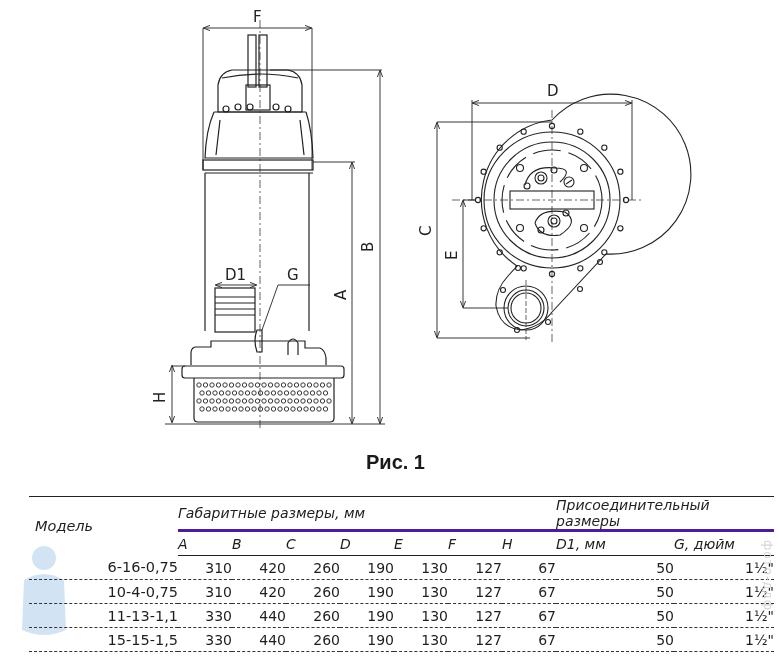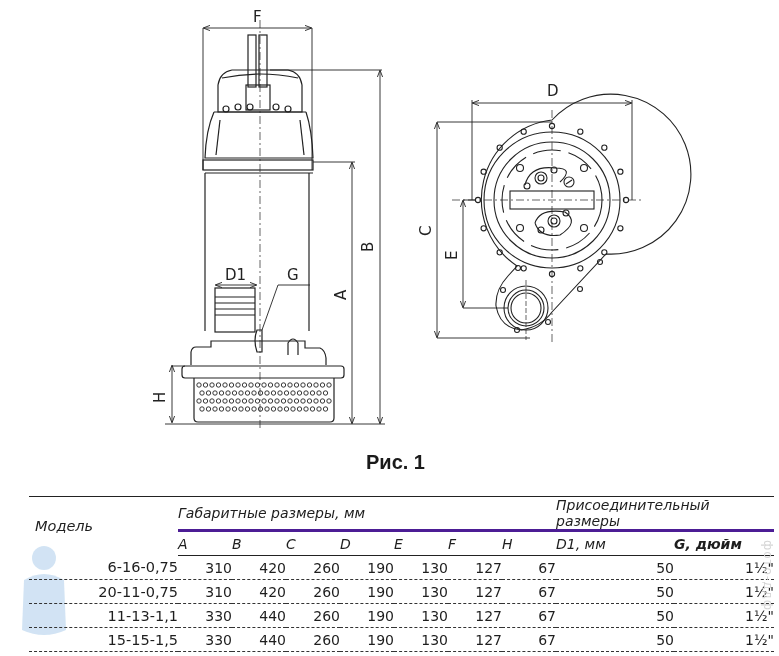--- a/index.html
+++ b/index.html
@@ -10,21 +10,21 @@
   #specs { position:absolute; left:5px; top:496px; width:745px; border-collapse:collapse; font-family:"DejaVu Sans", sans-serif; font-size:14px; color:#1e1e1e;margin-left:24px; }
   #specs th { font-weight:normal; font-style:italic; text-align:left; padding:0 0 0 0; height:23px; }
   #specs td { padding:0; height:23px; text-align:right; }
   #specs tr.top-rule th { border-top:1.5px solid #222; }
   #specs th.group { border-bottom:3px solid #4c1d95; }
   #specs tr.col-head th { border-bottom:1.5px solid #222; }
   #specs tbody tr td { border-bottom:1px dashed #333; }
   #specs .c-model { width:143px; padding-left:6px; font-size:14.5px; }
   #specs .c-dim { width:54px; }
   #specs .c-d1 { width:118px; }
-  #specs .c-g { width:100px;font-weight:bold; }
+  #specs .c-g { width:100px; }
   #watermark { position:absolute; left:755px; top:540px; width:20px; height:110px; writing-mode:vertical-rl; font-size:12px; color:#d7d7d7; letter-spacing:1px; }
   #mascot { position:absolute; left:14px; top:540px; width:60px; height:110px; opacity:0.35; }
 </style>
 </head>
 <body>
 
 <svg id="drawing" viewBox="0 0 779 440" xmlns="http://www.w3.org/2000/svg">
   <defs>
     <marker id="arr" markerWidth="8" markerHeight="6" refX="7" refY="3" orient="auto-start-reverse">
       <path d="M0,0 L8,3 L0,6" fill="none" stroke="#222" stroke-width="1"></path>
@@ -287,21 +287,21 @@
         <td>420</td>
         <td>260</td>
         <td>190</td>
         <td>130</td>
         <td>127</td>
         <td>67</td>
         <td>50</td>
         <td>1½"</td>
       </tr>
       <tr>
-        <td class="c-model">20-11-0,75</td>
+        <td class="c-model">10-4-0,75</td>
         <td>310</td>
         <td>420</td>
         <td>260</td>
         <td>190</td>
         <td>130</td>
         <td>127</td>
         <td>67</td>
         <td>50</td>
         <td>1½"</td>
       </tr>

